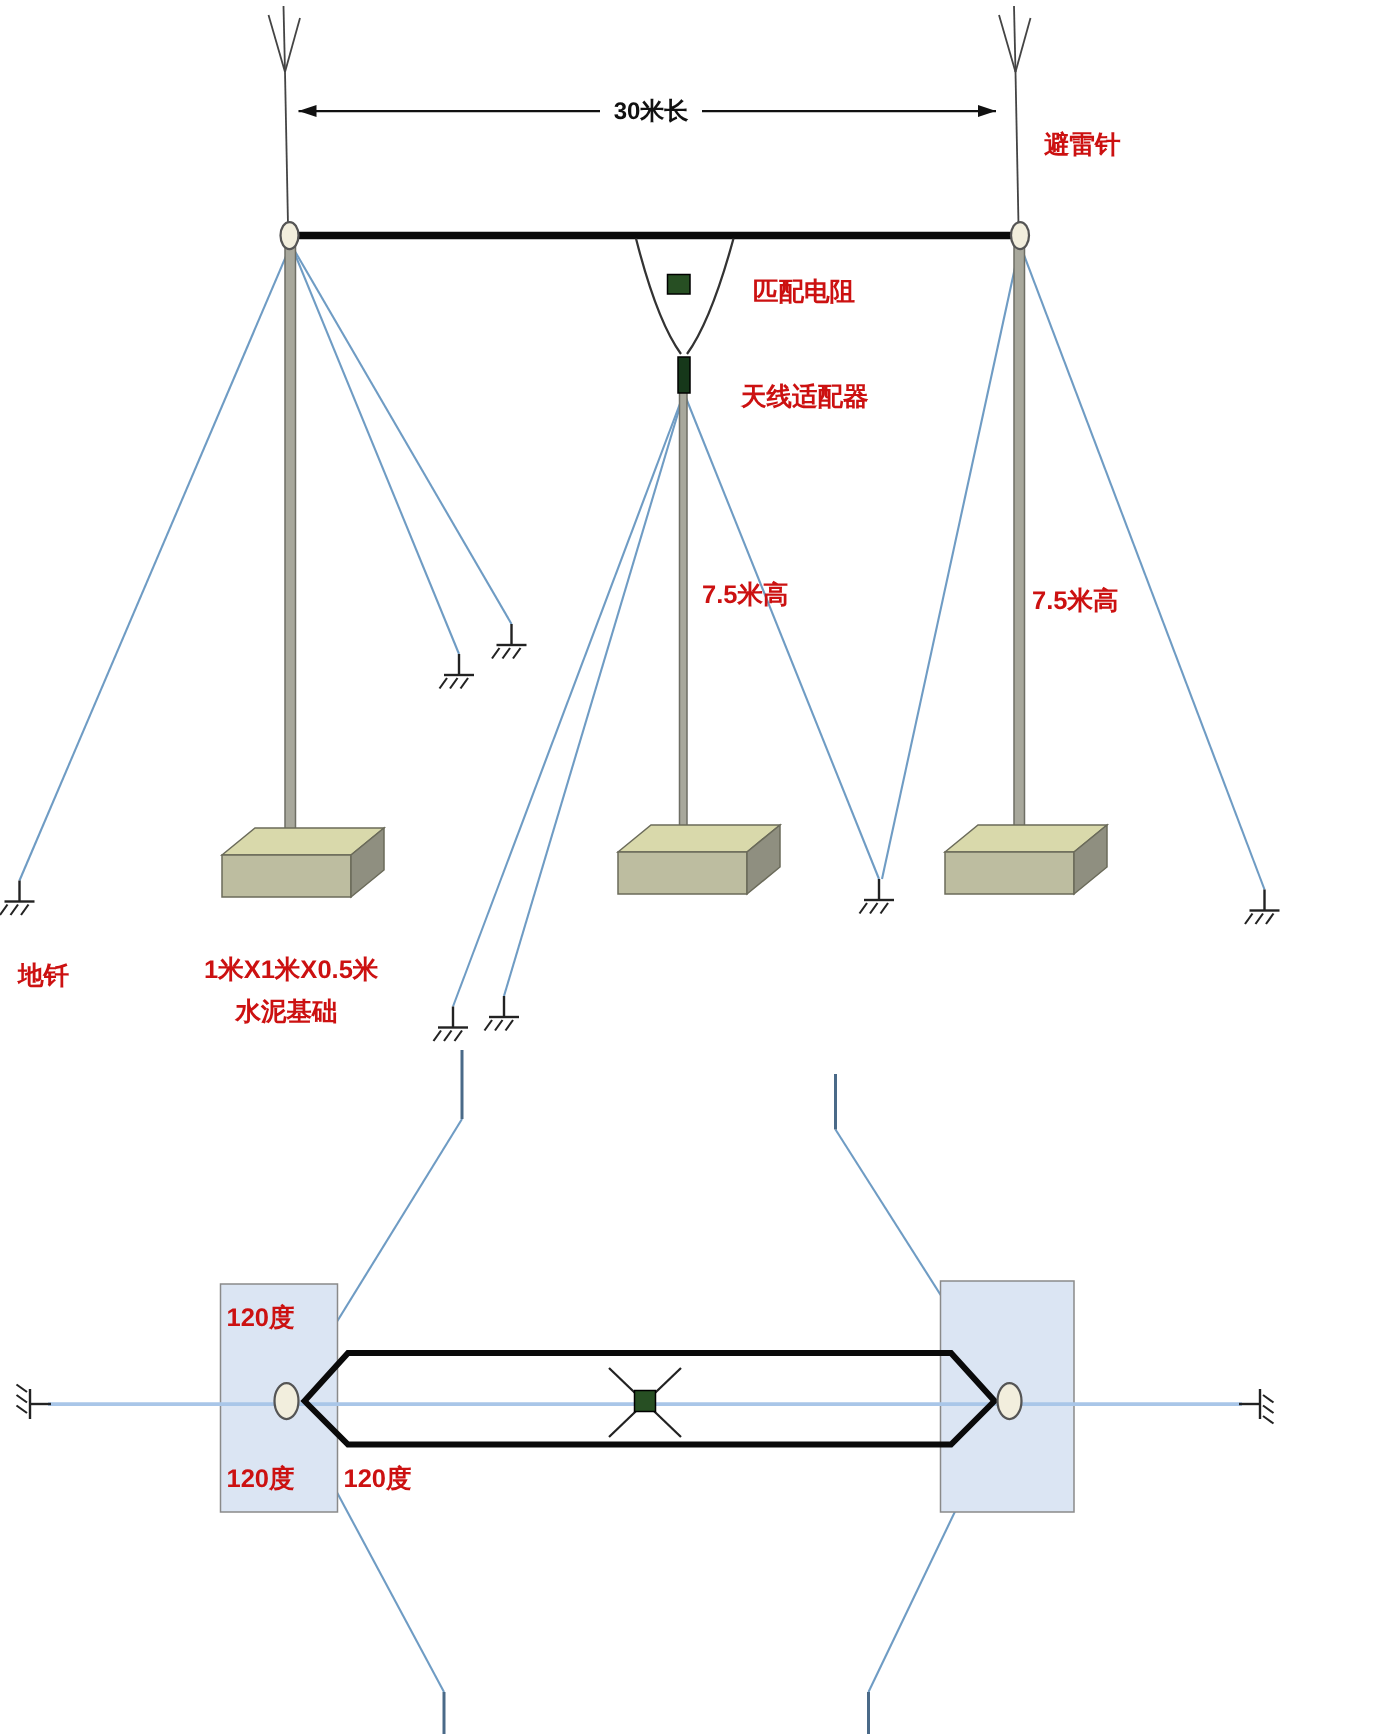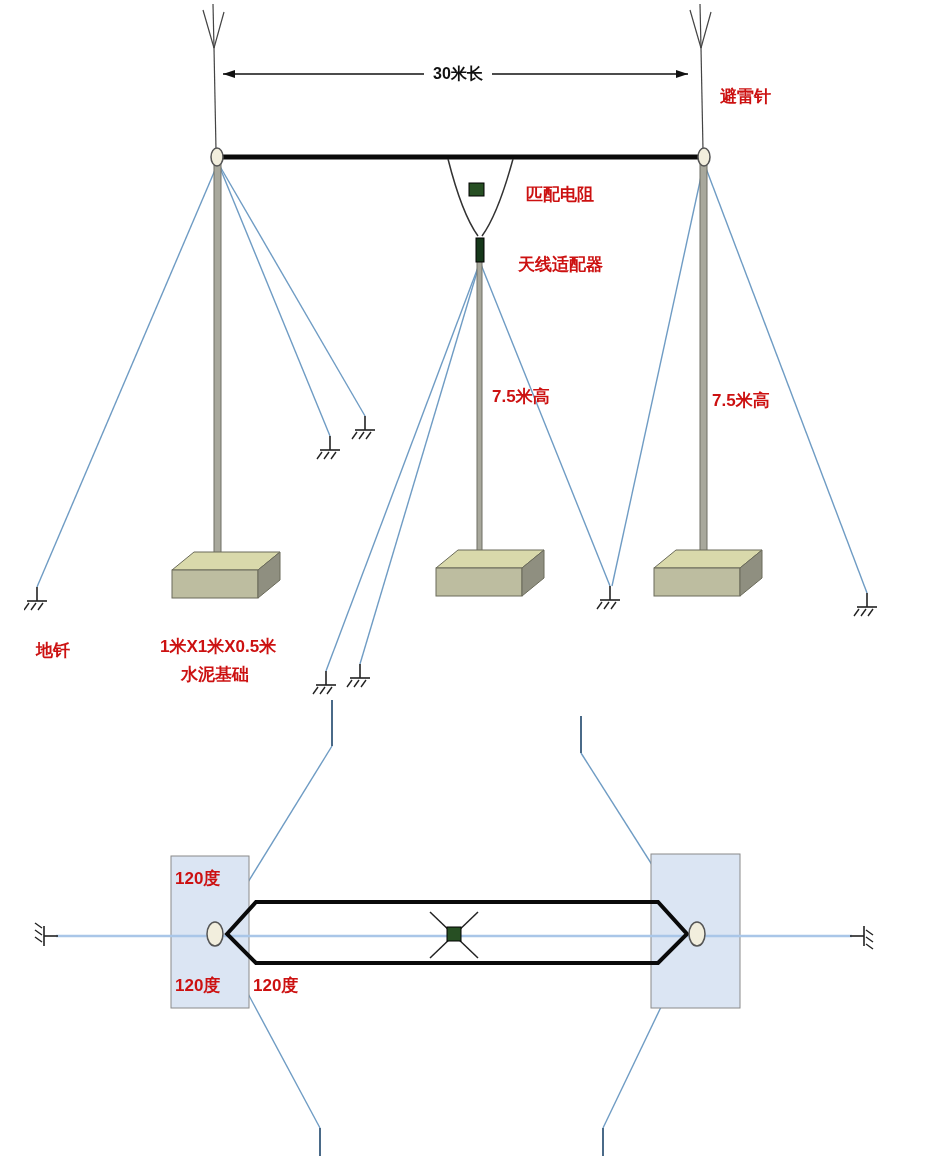--- a/index.html
+++ b/index.html
@@ -1,16 +1,16 @@
 <!DOCTYPE html>
 <html style="--label_red: #cc1111; --wire_black: #0a0a0a; --guy_blue: #6f9cc4; --pale_blue: #a9c6e8; --mast_gray: #a8a89c; --mast_stroke: #6e6e64; --foundation_top: #d9d9ab; --foundation_front: #bdbda0; --foundation_side: #8f8f80; --resistor_green: #274f23; --plan_square: #dbe5f3;"><head>
 <meta charset="utf-8">
 <style>
   html,body { margin:0; padding:0; background:#ffffff; }
-  .canvas { position:relative; width:900px; height:1156px; background:#ffffff; overflow:hidden;margin-left:24px; }
+  .canvas { position:relative; width:900px; height:1156px; background:#ffffff; overflow:hidden; }
   svg { display:block; }
   svg text { font-family:"Liberation Sans", sans-serif; font-weight:bold; }
   .lbl-red   { fill:var(--label_red); font-size:17px; }
   .lbl-black { fill:#111; font-size:16px; }
   .mast      { fill:var(--mast_gray); stroke:var(--mast_stroke); stroke-width:1; }
   .wire      { stroke:var(--wire_black); stroke-width:5; }
   .guy       { stroke:var(--guy_blue); stroke-width:1.4; fill:none; }
   .pale      { stroke:var(--pale_blue); stroke-width:2.5; }
   .tick      { stroke:#4a6a88; stroke-width:2; }
   .curve     { stroke:#333; stroke-width:1.5; fill:none; }

